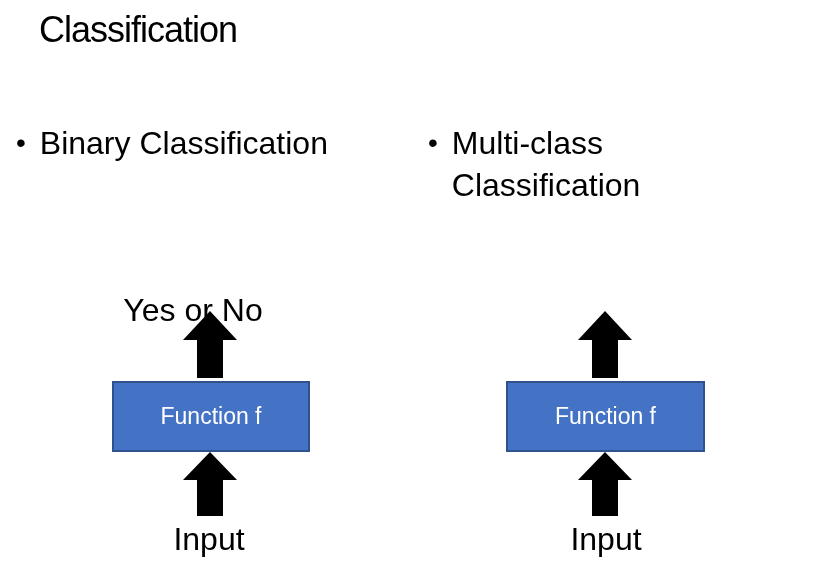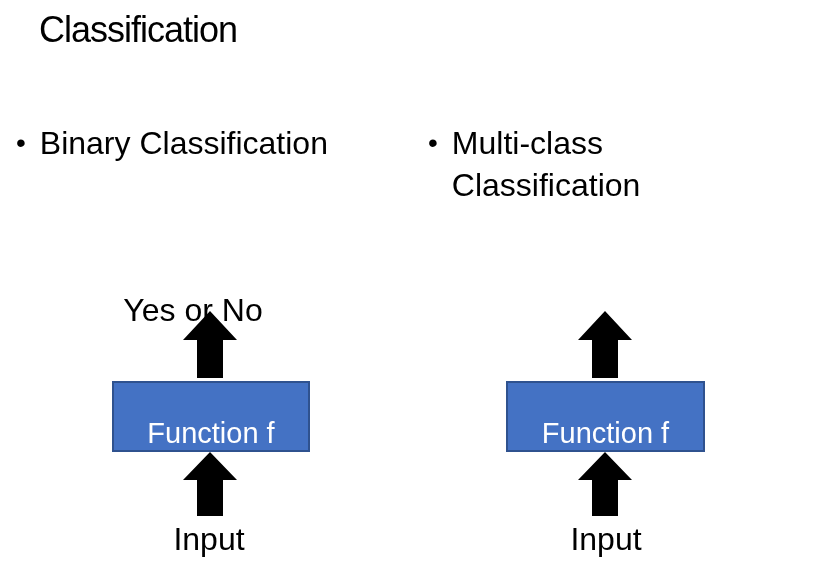--- a/index.html
+++ b/index.html
@@ -55,26 +55,26 @@
   .arrow {
     position: absolute;
     display: block;
     line-height: 0;
   }
   .arrow svg { display: block; }
   .arrow polygon { fill: var(--arrow); }
   .func-box {
     position: absolute;
     display: flex;
-    align-items: flex-end;
+    align-items: center;
     justify-content: center;
     background: var(--box-fill);
     border: 2px solid var(--box-border);
     color: var(--box-text);
-    font-size: 29px;
+    font-size: 23px;
   }
   
   .d0-output { left: 193px; top: 268px; margin-top: 24px; }
   .d0-arrow-top { left: 183px; top: 311px; }
   .d0-box { left: 112px; top: 381px; width: 198px; height: 71px; }
   .d0-arrow-bottom { left: 183px; top: 452px; }
   .d0-input { left: 209px; top: 521px; }
   
   .d1-output { left: 604px; top: 268px; }
   .d1-arrow-top { left: 578px; top: 311px; }

